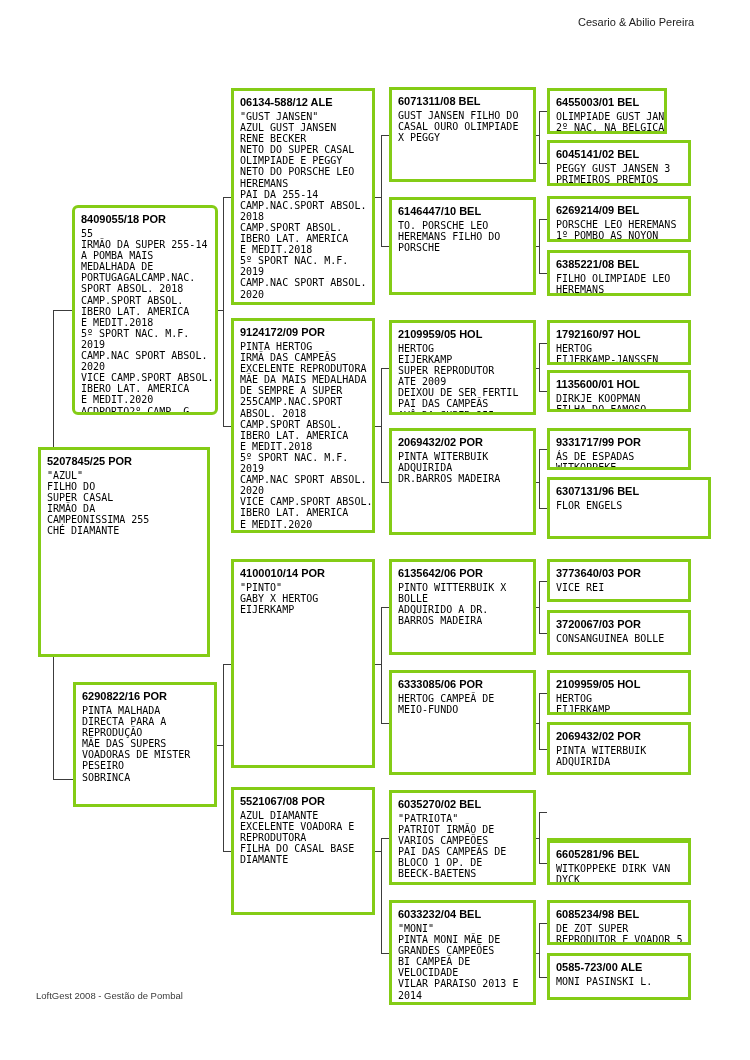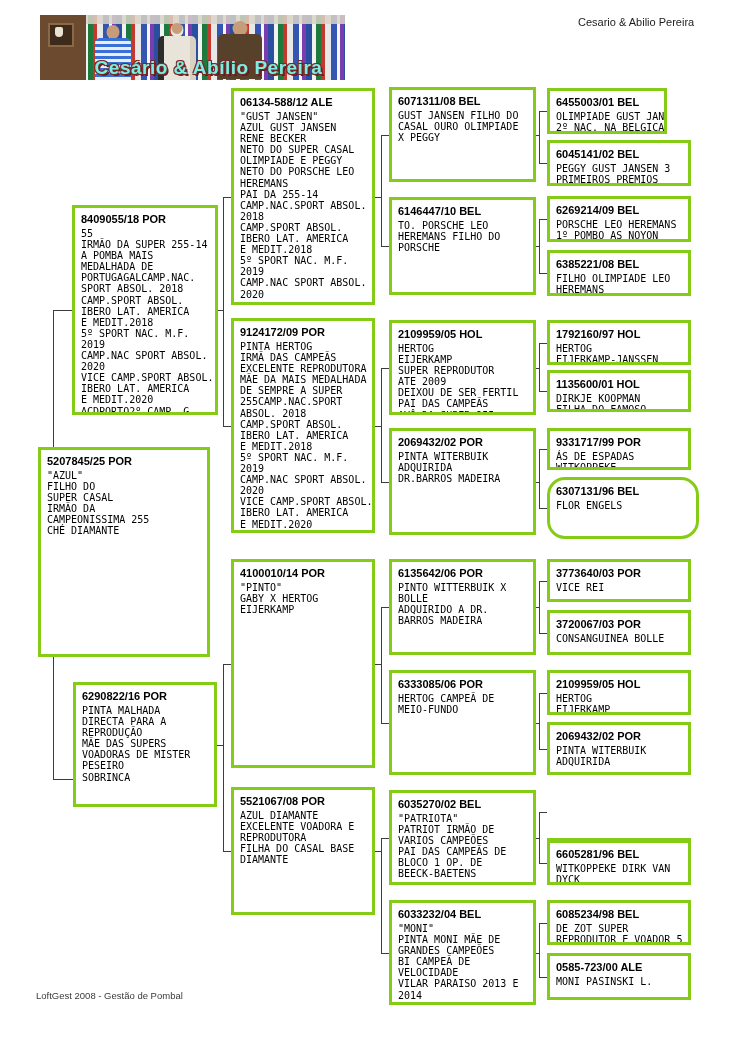--- a/index.html
+++ b/index.html
@@ -40,53 +40,32 @@
   
   #footer{position:absolute;left:36px;top:990px;font-size:9.5px;color:#3a3a3a;}
 </style>
 </head>
 <body>
 
 <div id="page">
 
   <div id="owner">Cesario &amp; Abilio Pereira</div>
 
-  <div id="banner">
-    <div class="banner-bg"></div>
-    <div class="banner-top"></div>
-    <div class="cabinet">
-      <div class="cabinet-inner"></div>
-      <div class="trophy"></div>
-    </div>
-    <div class="person" id="p1">
-      <div class="head"></div>
-      <div class="torso"></div>
-    </div>
-    <div class="person" id="p2">
-      <div class="head"></div>
-      <div class="torso"></div>
-    </div>
-    <div class="person" id="p3">
-      <div class="head"></div>
-      <div class="torso"></div>
-    </div>
-    <div class="banner-title">Cesário &amp; Abílio Pereira</div>
-  </div>
 
   <div id="canvas">
       <div class="pbox" style="left: 38px; top: 447px; width: 172px; height: 210px;">
         <div class="ptitle">5207845/25 POR</div>
         <div class="pline">"AZUL"</div>
         <div class="pline">FILHO DO</div>
         <div class="pline">SUPER CASAL</div>
         <div class="pline">IRMÃO DA</div>
         <div class="pline">CAMPEONISSIMA 255</div>
         <div class="pline">CHÉ DIAMANTE</div>
       </div>
-      <div class="pbox" style="left: 72px; top: 205px; width: 146px; height: 210px;">
+      <div class="pbox" style="left: 72px; top: 205px; width: 146px; height: 210px; border-radius: 6px;">
         <div class="ptitle">8409055/18 POR</div>
         <div class="pline">55</div>
         <div class="pline">IRMÃO DA SUPER 255-14</div>
         <div class="pline">A POMBA MAIS</div>
         <div class="pline">MEDALHADA DE</div>
         <div class="pline">PORTUGAGALCAMP.NAC.</div>
         <div class="pline">SPORT ABSOL. 2018</div>
         <div class="pline">CAMP.SPORT ABSOL.</div>
         <div class="pline">IBERO LAT. AMERICA</div>
         <div class="pline">E MEDIT.2018</div>
@@ -250,21 +229,21 @@
       <div class="pbox" style="left: 547px; top: 370px; width: 144px; height: 42px;">
         <div class="ptitle">1135600/01 HOL</div>
         <div class="pline">DIRKJE KOOPMAN</div>
         <div class="pline">FILHA DO FAMOSO</div>
       </div>
       <div class="pbox" style="left: 547px; top: 428px; width: 144px; height: 42px;">
         <div class="ptitle">9331717/99 POR</div>
         <div class="pline">ÁS DE ESPADAS</div>
         <div class="pline">WITKOPPEKE</div>
       </div>
-      <div class="pbox" style="left: 547px; top: 477px; width: 152px; height: 62px; border-radius: 18px;">
+      <div class="pbox" style="left: 547px; top: 477px; width: 164px; height: 62px;">
         <div class="ptitle">6307131/96 BEL</div>
         <div class="pline">FLOR ENGELS</div>
       </div>
       <div class="pbox" style="left: 547px; top: 559px; width: 144px; height: 43px;">
         <div class="ptitle">3773640/03 POR</div>
         <div class="pline">VICE REI</div>
       </div>
       <div class="pbox" style="left: 547px; top: 610px; width: 144px; height: 45px;">
         <div class="ptitle">3720067/03 POR</div>
         <div class="pline">CONSANGUINEA BOLLE</div>

